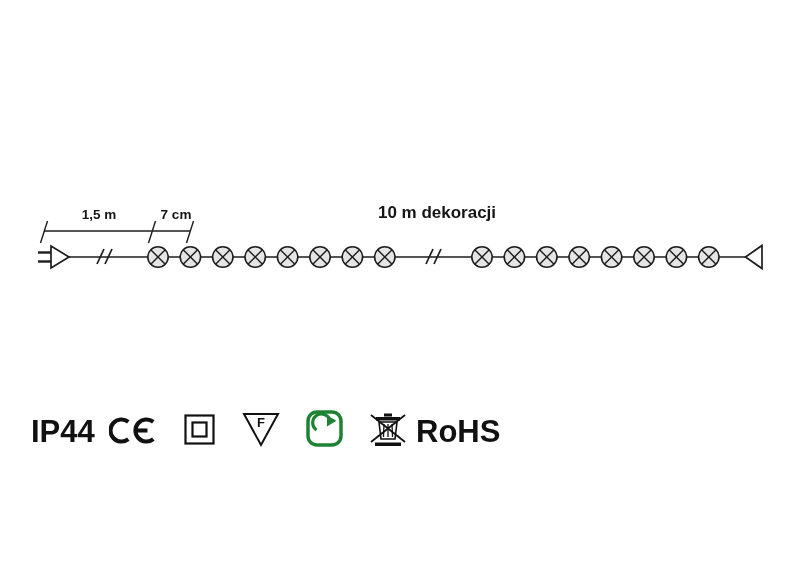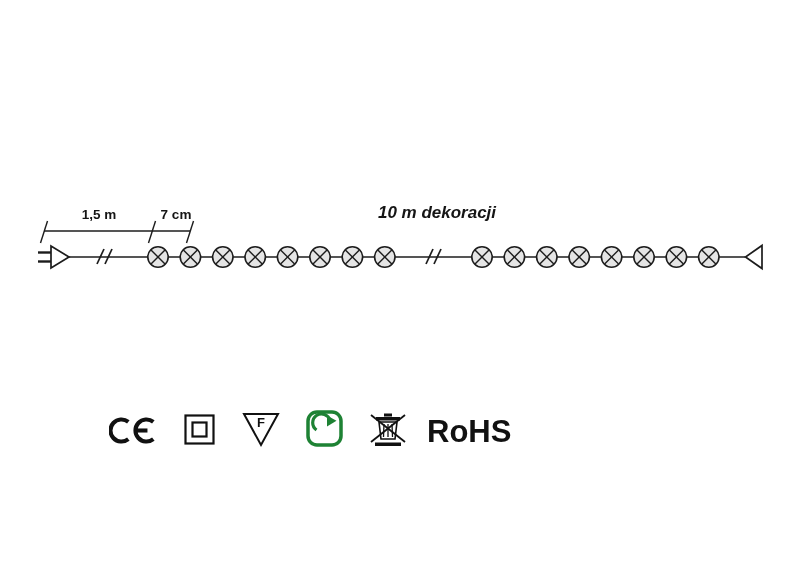--- a/index.html
+++ b/index.html
@@ -9,27 +9,27 @@
   }
   #string-diagram{position:absolute;left:0;top:0;}
   .dim-label{
     position:absolute;font-size:13.5px;font-weight:bold;text-align:center;color:#151515;
     white-space:nowrap;
   }
   #lbl-lead{left:44px;top:207px;width:110px;}
   #lbl-spacing{left:148px;top:207px;width:56px;}
   #lbl-decoration{
     position:absolute;left:337px;top:203px;width:200px;text-align:center;
-    font-size:17px;font-weight:bold;color:#151515;white-space:nowrap;font-style:italic;
+    font-size:17px;font-weight:bold;color:#151515;white-space:nowrap;
   }
   .footer-text{
     position:absolute;font-size:31px;font-weight:bold;color:#111;white-space:nowrap;line-height:1;
   }
   #ip44{left:31px;top:416px;}
-  #rohs{left:427px;top:416px;text-align:right;}
+  #rohs{left:416px;top:416px;text-align:right;}
   #model{left:561px;top:416px;font-style:italic;}
   .footer-icon{position:absolute;}
   #ce{left:109px;top:416px;}
   #classii{left:184px;top:414px;}
   #trif{left:242px;top:411px;}
   #recy{left:306px;top:410px;}
   #weee{left:367px;top:406px;}
   .green-stroke{stroke:var(--green,#1e8234);}
   .green-fill{fill:var(--green,#1e8234);}
   .tri-letter{font-family:"Liberation Sans","DejaVu Sans",sans-serif;font-weight:bold;font-size:13px;fill:#111;}
@@ -100,20 +100,21 @@
       <line x1="44" y1="231" x2="190" y2="231" stroke="#1c1c1c" stroke-width="1.4"></line>
       <line x1="40.5" y1="243" x2="47.5" y2="221" stroke="#1c1c1c" stroke-width="1.4"></line>
       <line x1="148.5" y1="243" x2="155.5" y2="221" stroke="#1c1c1c" stroke-width="1.4"></line>
       <line x1="186.5" y1="243" x2="193.5" y2="221" stroke="#1c1c1c" stroke-width="1.4"></line>
     </svg>
 
   <div class="dim-label" id="lbl-lead">1,5 m</div>
   <div class="dim-label" id="lbl-spacing">7 cm</div>
   <div id="lbl-decoration">10 m dekoracji</div>
 
+  <div class="footer-text" id="ip44">IP44</div>
 
   <svg class="footer-icon" id="ce" width="50" height="29" viewBox="0 0 104 60">
     <path d="M40.2 11.9 A23 23 0 1 0 40.2 48.1" fill="none" stroke="#111" stroke-width="8.5"></path>
     <path d="M92.2 11.9 A23 23 0 1 0 92.2 48.1" fill="none" stroke="#111" stroke-width="8.5"></path>
     <line x1="57" y1="30" x2="80" y2="30" stroke="#111" stroke-width="8.5"></line>
   </svg>
 
   <svg class="footer-icon" id="classii" width="31" height="31" viewBox="0 0 31 31">
     <rect x="1.5" y="1.5" width="28" height="28" fill="none" stroke="#111" stroke-width="2.2"></rect>
     <rect x="8.5" y="8.5" width="14" height="14" fill="none" stroke="#111" stroke-width="2.2"></rect>

